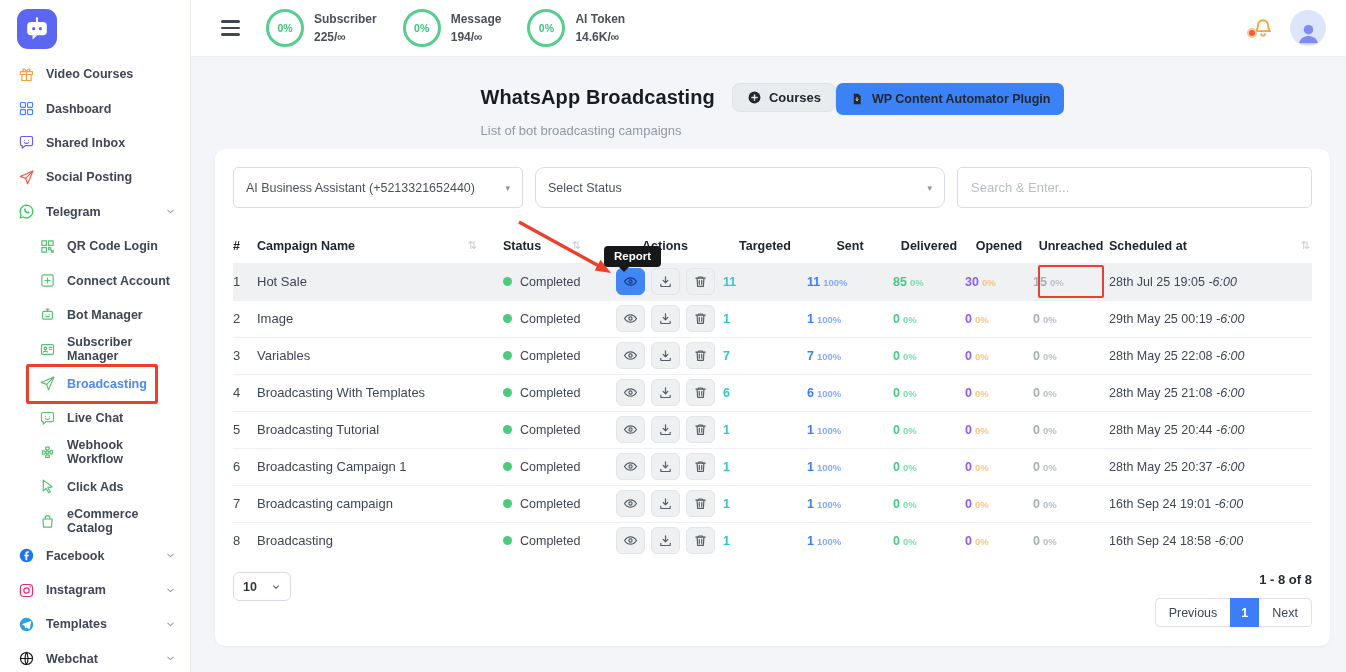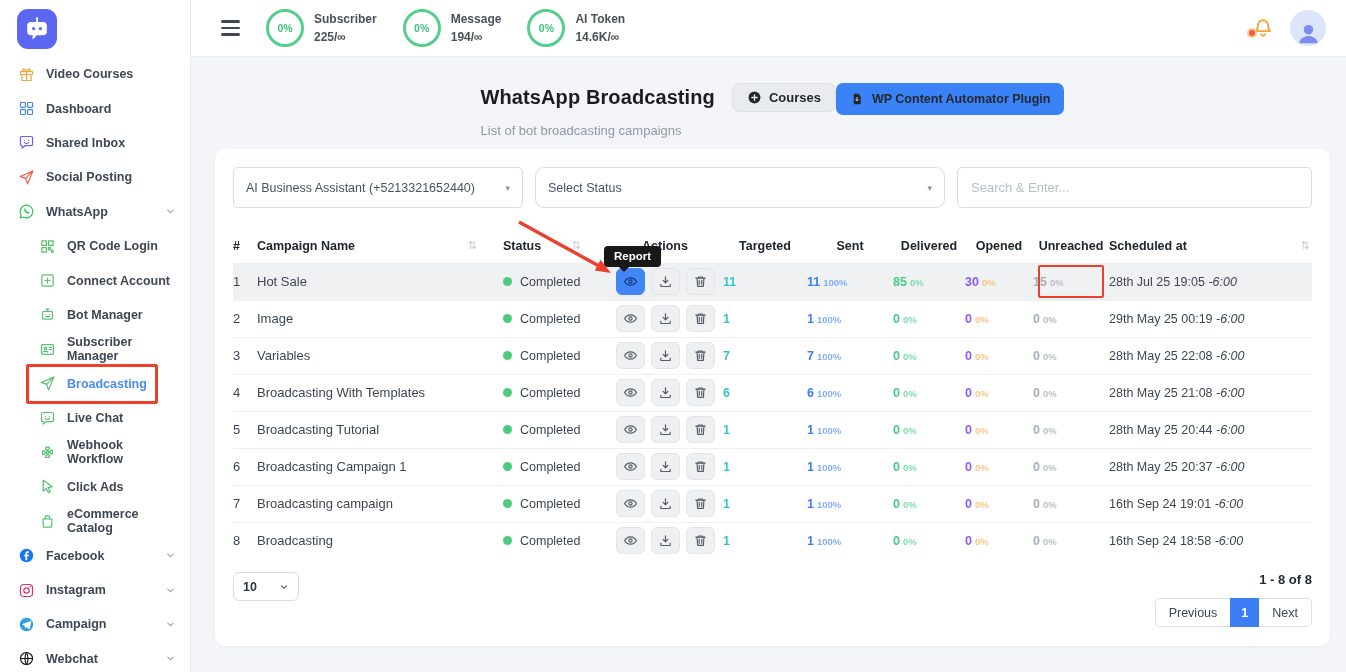--- a/index.html
+++ b/index.html
@@ -77,21 +77,21 @@
   .metric .pct { font-size:9.5px; font-weight:700; margin-left:3px; }
   .m-t b { color:#35c4cf; }
   .m-s b { color:#3d7ef7; } .m-s .pct { color:#85acf8; }
   .m-d b { color:#43cb82; } .m-d .pct { color:#7eddab; }
   .m-o b { color:#8b5cf6; } .m-o .pct { color:#f6c683; }
   .m-u b { color:#a6aeb8; } .m-u .pct { color:#b9c0c8; }
   .sched { font-size:12.5px; color:#3d4654; }
   .sched .tz { font-style:italic; }
 
   .card-footer { display:flex; justify-content:space-between; align-items:flex-start; margin-top:13px; }
-  .page-size { width:66px; height:29px; border:1px solid #d8dde3; border-radius:6px; display:flex; align-items:center; justify-content:space-between; padding:0 9px; font-size:12.5px; font-weight:600; color:#30363f; background:#fff; cursor:pointer; }
+  .page-size { width:58px; height:29px; border:1px solid #d8dde3; border-radius:6px; display:flex; align-items:center; justify-content:space-between; padding:0 9px; font-size:12.5px; font-weight:600; color:#30363f; background:#fff; cursor:pointer; }
   .page-size svg { width:10px; height:10px; color:#565e69; }
   .footer-right { display:flex; flex-direction:column; align-items:flex-end; gap:11px; }
   .range { font-size:13px; font-weight:700; color:#262c34; }
   .pager { display:flex; }
   .pager button { height:29px; padding:0 13px; background:#fff; border:1px solid #dde1e6; font-size:12.5px; color:#3d4654;text-align:center; }
   .pager button:first-child { border-radius:5px 0 0 5px; border-right:none; }
   .pager button:last-child { border-radius:0 5px 5px 0; border-left:none; }
   .pager button.cur { background:#3d7ef7; border-color:#3d7ef7; color:#fff; width:29px; padding:0; font-weight:700; }
 
   
@@ -164,21 +164,21 @@
           </span>
           <span class="slabel">Social Posting</span>
         </div>
         <div class="side-item">
           <span class="sicon" style="color:#34c85a">
             <svg viewBox="0 0 24 24" fill="none" stroke="currentColor" stroke-width="1.7" stroke-linecap="round" stroke-linejoin="round">
               <path d="M12 3a9 9 0 0 0-7.7 13.6L3 21l4.5-1.2A9 9 0 1 0 12 3z"></path>
               <path d="M8.8 8.3c.6-1.4 1.9-.9 2.1.3.1.8-.4 1.2.3 2 .7.8 1.4 1.5 2.2 1.9.9.4 1.3-.8 2.2-.4 1.1.5 1 2-.5 2.6-2.4 1-7.6-3.6-6.3-6.4z" fill="currentColor" stroke="none"></path>
             </svg>
           </span>
-          <span class="slabel">WhatsApp</span>
+          <span class="slabel">Telegram</span>
           <span class="chev">
             <svg viewBox="0 0 24 24" fill="none" stroke="currentColor" stroke-width="2.4" stroke-linecap="round" stroke-linejoin="round">
               <path d="M6 9l6 5.5L18 9"></path>
             </svg>
           </span>
         </div>
         <div class="side-item sub">
           <span class="sicon" style="color:#57c172">
             <svg viewBox="0 0 24 24" fill="none" stroke="currentColor" stroke-width="1.7" stroke-linecap="round" stroke-linejoin="round">
               <rect x="4" y="4" width="6.5" height="6.5"></rect>
@@ -295,21 +295,21 @@
             </svg>
           </span>
         </div>
         <div class="side-item">
           <span class="sicon" style="color:#2aa3e0">
             <svg viewBox="0 0 24 24" fill="none" stroke="currentColor" stroke-width="1.7" stroke-linecap="round" stroke-linejoin="round">
               <circle cx="12" cy="12" r="9.5" fill="currentColor" stroke="none"></circle>
               <path d="M5.5 11.8l12.3-4.9c.6-.2 1.1.1.9.9l-2.1 9.8c-.2.7-.6.9-1.2.6l-3.2-2.4-1.5 1.5c-.3.3-.6.3-.8-.2l-.6-3.4z" fill="#ffffff" stroke="none"></path>
             </svg>
           </span>
-          <span class="slabel">Campaign</span>
+          <span class="slabel">Templates</span>
           <span class="chev">
             <svg viewBox="0 0 24 24" fill="none" stroke="currentColor" stroke-width="2.4" stroke-linecap="round" stroke-linejoin="round">
               <path d="M6 9l6 5.5L18 9"></path>
             </svg>
           </span>
         </div>
         <div class="side-item">
           <span class="sicon" style="color:#17191c">
             <svg viewBox="0 0 24 24" fill="none" stroke="currentColor" stroke-width="1.7" stroke-linecap="round" stroke-linejoin="round">
               <circle cx="12" cy="12" r="8.5"></circle>

